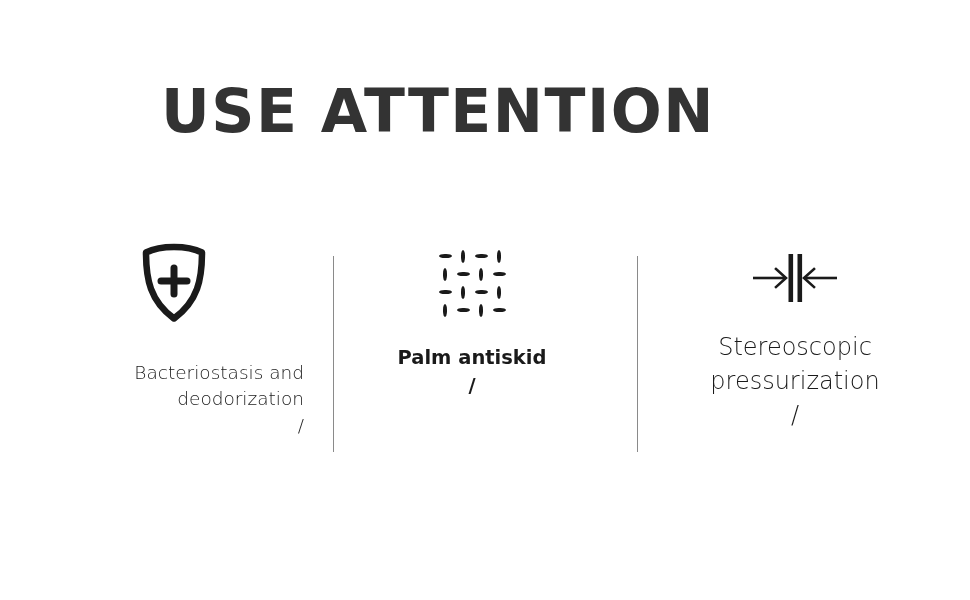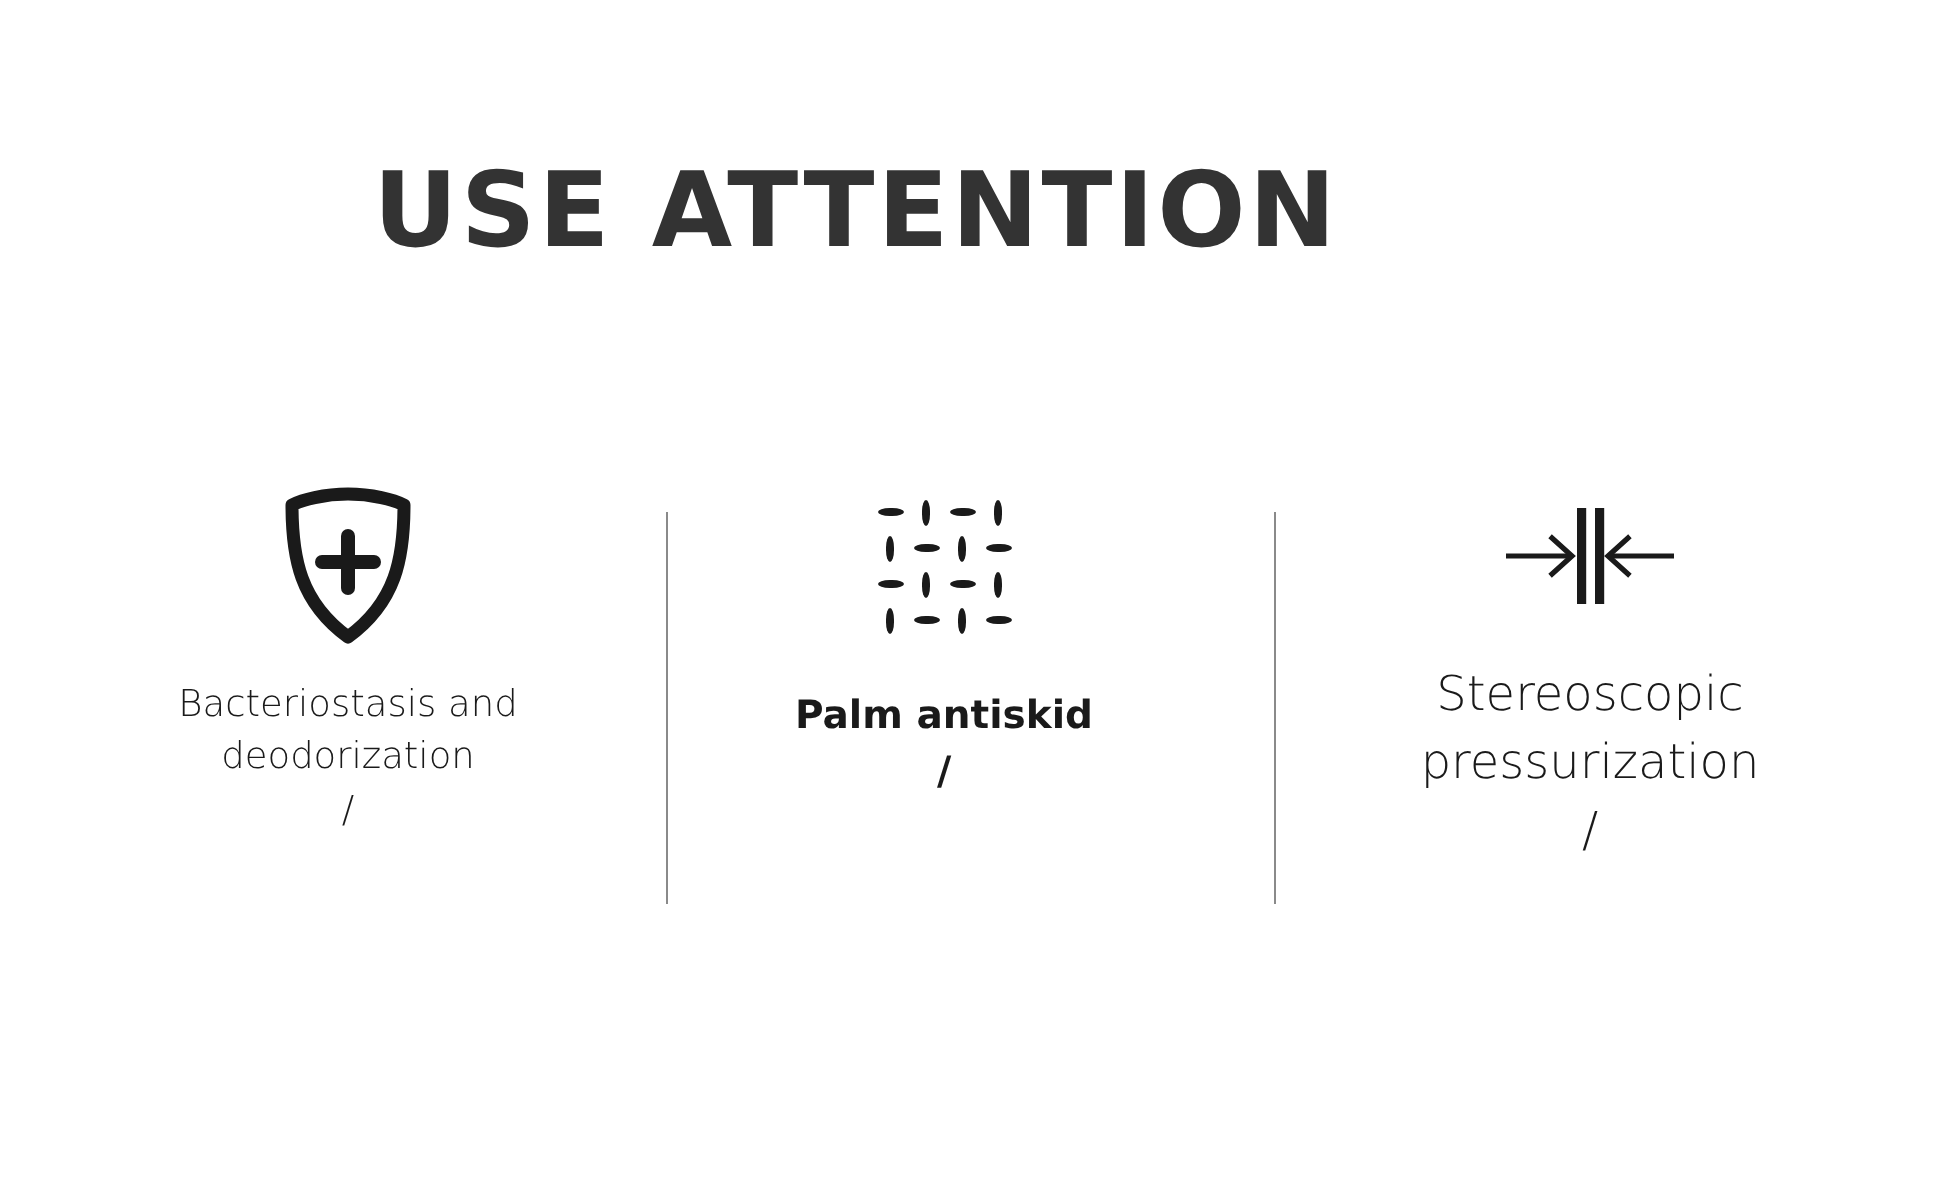--- a/index.html
+++ b/index.html
@@ -12,25 +12,25 @@
     background: #ffffff;
     font-family: "Liberation Sans", sans-serif;
     overflow: hidden;
     position: relative;
   }
 
   
   .page-title {
     position: absolute;
     top: 78px;
-    left: 4px;
+    left: 14px;
     width: 848px;
     text-align: center;
     font-family: "DejaVu Sans", sans-serif;
-    font-size: 52px;
+    font-size: 60px;
     font-weight: 700;
     letter-spacing: 1.5px;
     color: #333333;
     line-height: 1.1;
     white-space: nowrap;
   }
 
   
   .features {
     position: absolute;
@@ -60,21 +60,21 @@
   .feature-3 .icon-wrap { height: 100px; }
 
   .feature-label {
     text-align: center;
     color: #1a1a1a;
     font-family: "DejaVu Sans", sans-serif;
     font-weight: 300;
     line-height: 1.42;
     white-space: pre-line;
   }
-  .feature-1 .feature-label { font-size: 18.5px; margin-top: 0; }
+  .feature-1 .feature-label { font-size: 18.5px; margin-top: 20px; text-align: right; }
   .feature-2 .feature-label { font-size: 19.5px; margin-top: 8px; font-weight: bold; }
   .feature-3 .feature-label { font-size: 24px; margin-top: 0; }
 
   
   .divider {
     position: absolute;
     top: 256px;
     width: 1px;
     height: 196px;
     background: #8a8a8a;

